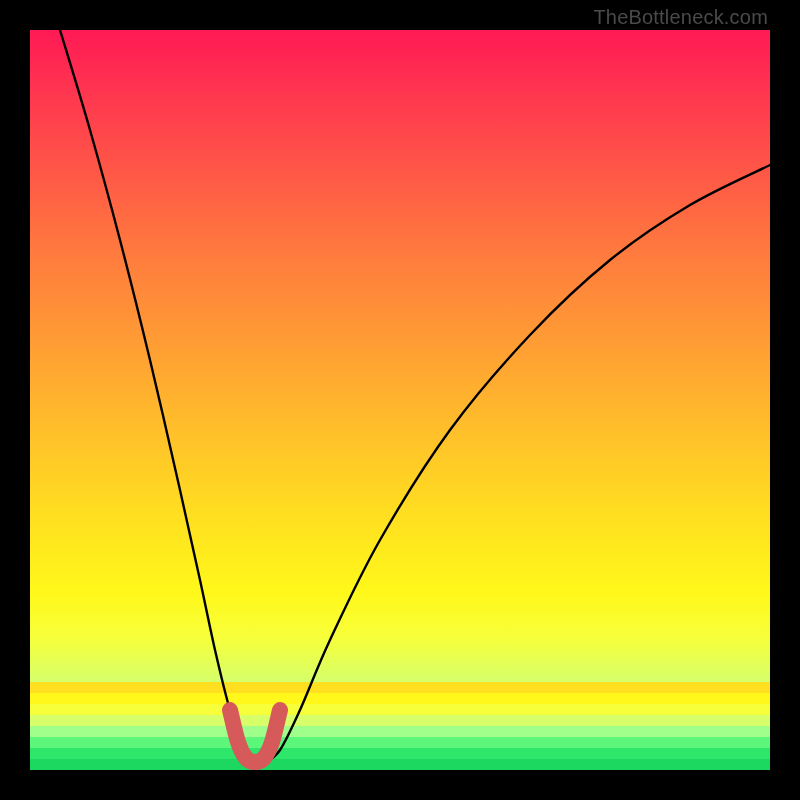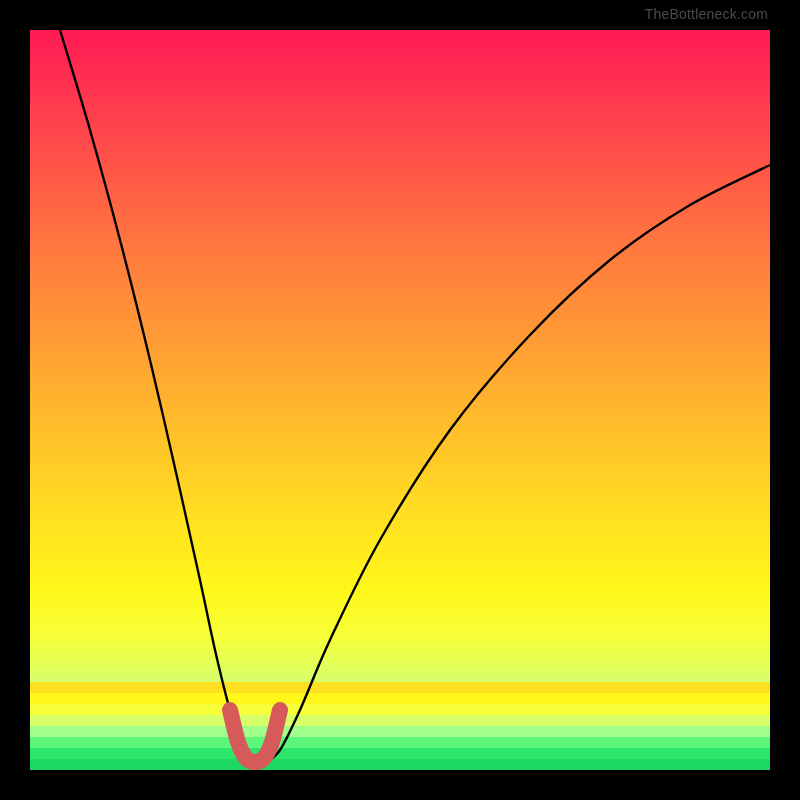--- a/index.html
+++ b/index.html
@@ -49,21 +49,21 @@
   }
   .row {
     height: 11px;
     width: 100%;
   }
   .watermark {
     position: absolute;
     top: 6px;
     right: 32px;
     color: #4a4a4a;
-    font-size: 14px;
+    font-size: 20px;
     font-weight: 500;
     letter-spacing: 0.2px;
   }
   svg.curve {
     position: absolute;
     inset: 0;
   }
 </style>
 </head>
 <body>

